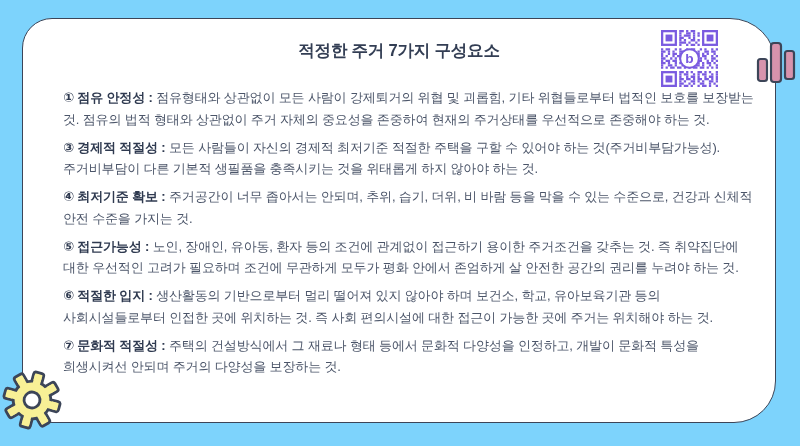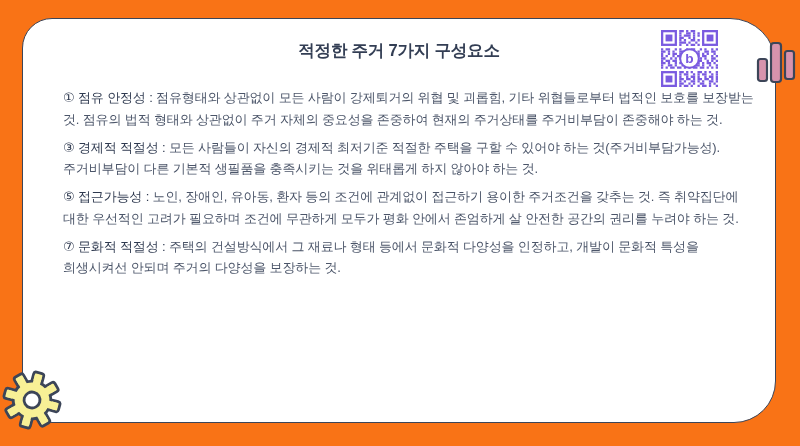--- a/index.html
+++ b/index.html
@@ -4,21 +4,21 @@
 <style>
   html, body { margin: 0; padding: 0; }
   body {
     font-family: "Liberation Sans", "DejaVu Sans", sans-serif;
     background: #366fa5;
   }
   .stage {
     position: relative;
     width: 800px;
     height: 446px;
-    background: #f97316;
+    background: #7dd3fc;
     overflow: hidden;
   }
   .card {
     position: absolute;
     left: 22px; top: 18px;
     width: 754px; height: 405px;
     background: #ffffff;
     border: 1.5px solid #3c4558;
     border-radius: 30px 46px 42px 30px;
     box-sizing: border-box;
@@ -36,21 +36,21 @@
     position: absolute;
     left: 40px; top: 68px;
     width: 693px;
     color: #4b5569;
     font-size: 13px;
     line-height: 21.5px;
     letter-spacing: -0.15px;
     word-break: keep-all;
   }
   .content p { margin: 0 0 6.5px 0; }
-  .content strong { color: #2f3a50; font-weight: normal; }
+  .content strong { color: #2f3a50; font-weight: bold; }
   .qr {
     position: absolute;
     left: 661px; top: 30px;
     width: 57px; height: 57px;
     z-index: 2;
   }
   .gear {
     position: absolute;
     left: 2px; top: 368px;
     z-index: 3;
@@ -63,23 +63,25 @@
 </style>
 </head>
 <body>
 
 <div class="stage">
 
   <div class="card">
     <h1 class="title">적정한 주거 7가지 구성요소</h1>
 
     <div class="content">
-      <p><strong>① 점유 안정성 :</strong> <span>점유형태와 상관없이 모든 사람이 강제퇴거의 위협 및 괴롭힘, 기타 위협들로부터 법적인 보호를 보장받는 것. 점유의 법적 형태와 상관없이 주거 자체의 중요성을 존중하여 현재의 주거상태를 주거비부담이 존중해야 하는 것.</span></p>
+      <p><strong>① 점유 안정성 :</strong> <span>점유형태와 상관없이 모든 사람이 강제퇴거의 위협 및 괴롭힘, 기타 위협들로부터 법적인 보호를 보장받는 것. 점유의 법적 형태와 상관없이 주거 자체의 중요성을 존중하여 현재의 주거상태를 우선적으로 존중해야 하는 것.</span></p>
       <p><strong>③ 경제적 적절성 :</strong> <span>모든 사람들이 자신의 경제적 최저기준 적절한 주택을 구할 수 있어야 하는 것(주거비부담가능성). 주거비부담이 다른 기본적 생필품을 충족시키는 것을 위태롭게 하지 않아야 하는 것.</span></p>
+      <p><strong>④ 최저기준 확보 :</strong> <span>주거공간이 너무 좁아서는 안되며, 추위, 습기, 더위, 비 바람 등을 막을 수 있는 수준으로, 건강과 신체적 안전 수준을 가지는 것.</span></p>
       <p><strong>⑤ 접근가능성 :</strong> <span>노인, 장애인, 유아동, 환자 등의 조건에 관계없이 접근하기 용이한 주거조건을 갖추는 것. 즉 취약집단에 대한 우선적인 고려가 필요하며 조건에 무관하게 모두가 평화 안에서 존엄하게 살 안전한 공간의 권리를 누려야 하는 것.</span></p>
+      <p><strong>⑥ 적절한 입지 :</strong> <span>생산활동의 기반으로부터 멀리 떨어져 있지 않아야 하며 보건소, 학교, 유아보육기관 등의 사회시설들로부터 인접한 곳에 위치하는 것. 즉 사회 편의시설에 대한 접근이 가능한 곳에 주거는 위치해야 하는 것.</span></p>
       <p><strong>⑦ 문화적 적절성 :</strong> <span>주택의 건설방식에서 그 재료나 형태 등에서 문화적 다양성을 인정하고, 개발이 문화적 특성을 희생시켜선 안되며 주거의 다양성을 보장하는 것.</span></p>
     </div>
   </div>
 
   <svg class="qr" viewBox="0 0 25 25" xmlns="http://www.w3.org/2000/svg">
     <g stroke="#7a5be0" stroke-width="1" fill="none">
 
       <rect x="0.5" y="0.5" width="6" height="6"></rect>
       <rect x="18.5" y="0.5" width="6" height="6"></rect>
       <rect x="0.5" y="18.5" width="6" height="6"></rect>

